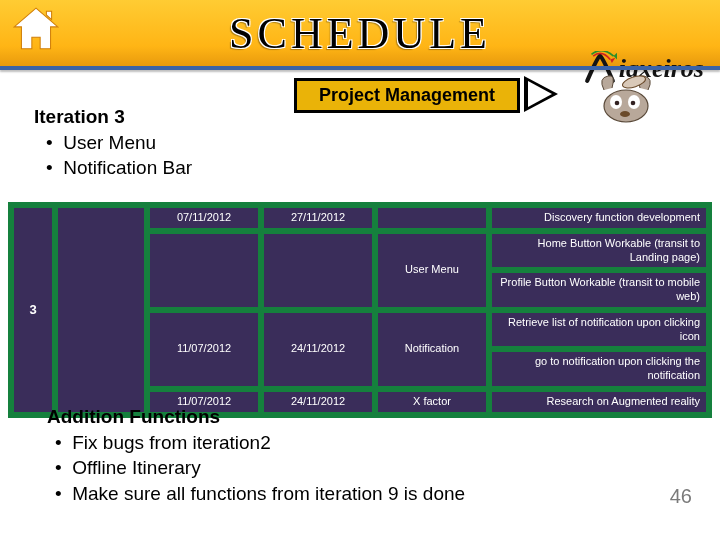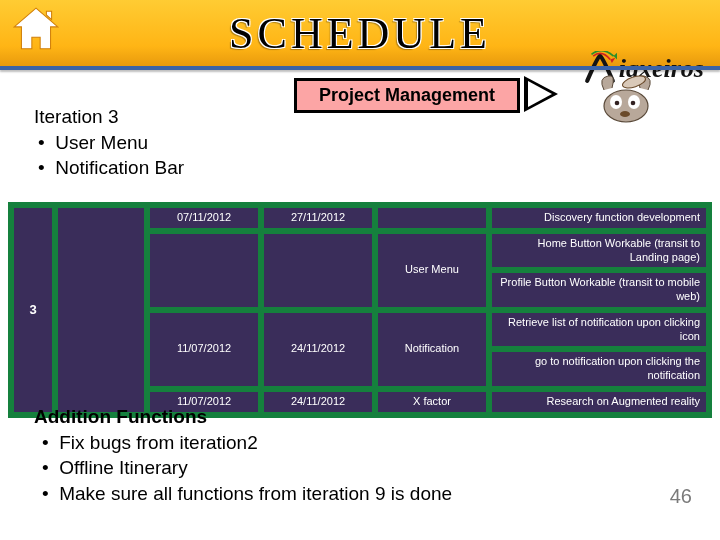--- a/index.html
+++ b/index.html
@@ -68,21 +68,21 @@
   }
 
   .pm-box-wrap {
     position: absolute;
     top: 78px;
     left: 294px;
     z-index: 5;
   }
   .pm-box {
     border: 3px solid #000;
-    background: #fca5a5;
+    background: #eab308;
     padding: 4px 22px;
     font-size: 18px;
     font-weight: bold;
     display: inline-block;
   }
   .pm-arrowhead {
     position: absolute;
     right: -38px;
     top: -2px;
     width: 0; height: 0;
@@ -108,22 +108,22 @@
     height: 54px;
   }
 
   .iteration-block {
     position: absolute;
     left: 34px;
     top: 104px;
     font-size: 19px;
     line-height: 1.35;
   }
-  .iteration-block .heading { font-weight: normal; }
-  .iteration-block .bullet { margin-left: 4px; }
+  .iteration-block .heading { font-weight: bold; }
+  .iteration-block .bullet { margin-left: 12px; }
 
   .sched-table-wrap {
     position: absolute;
     left: 8px;
     right: 8px;
     top: 202px;
   }
   table.sched {
     width: 100%;
     border-collapse: collapse;
@@ -143,21 +143,21 @@
     font-weight: bold;
     font-size: 13px;
   }
   .namecol { width: 74px; }
   .datecol { width: 96px; text-align: center; }
   .taskcol { width: 96px; text-align: center; }
   .desccol { text-align: right; }
 
   .addition-block {
     position: absolute;
-    left: 34px;
+    left: 47px;
     top: 404px;
     font-size: 19px;
     line-height: 1.35;
   }
   .addition-block .heading { font-weight: bold; }
   .addition-block .bullet { margin-left: 8px; }
 
   .page-num {
     position: absolute;
     right: 28px;

